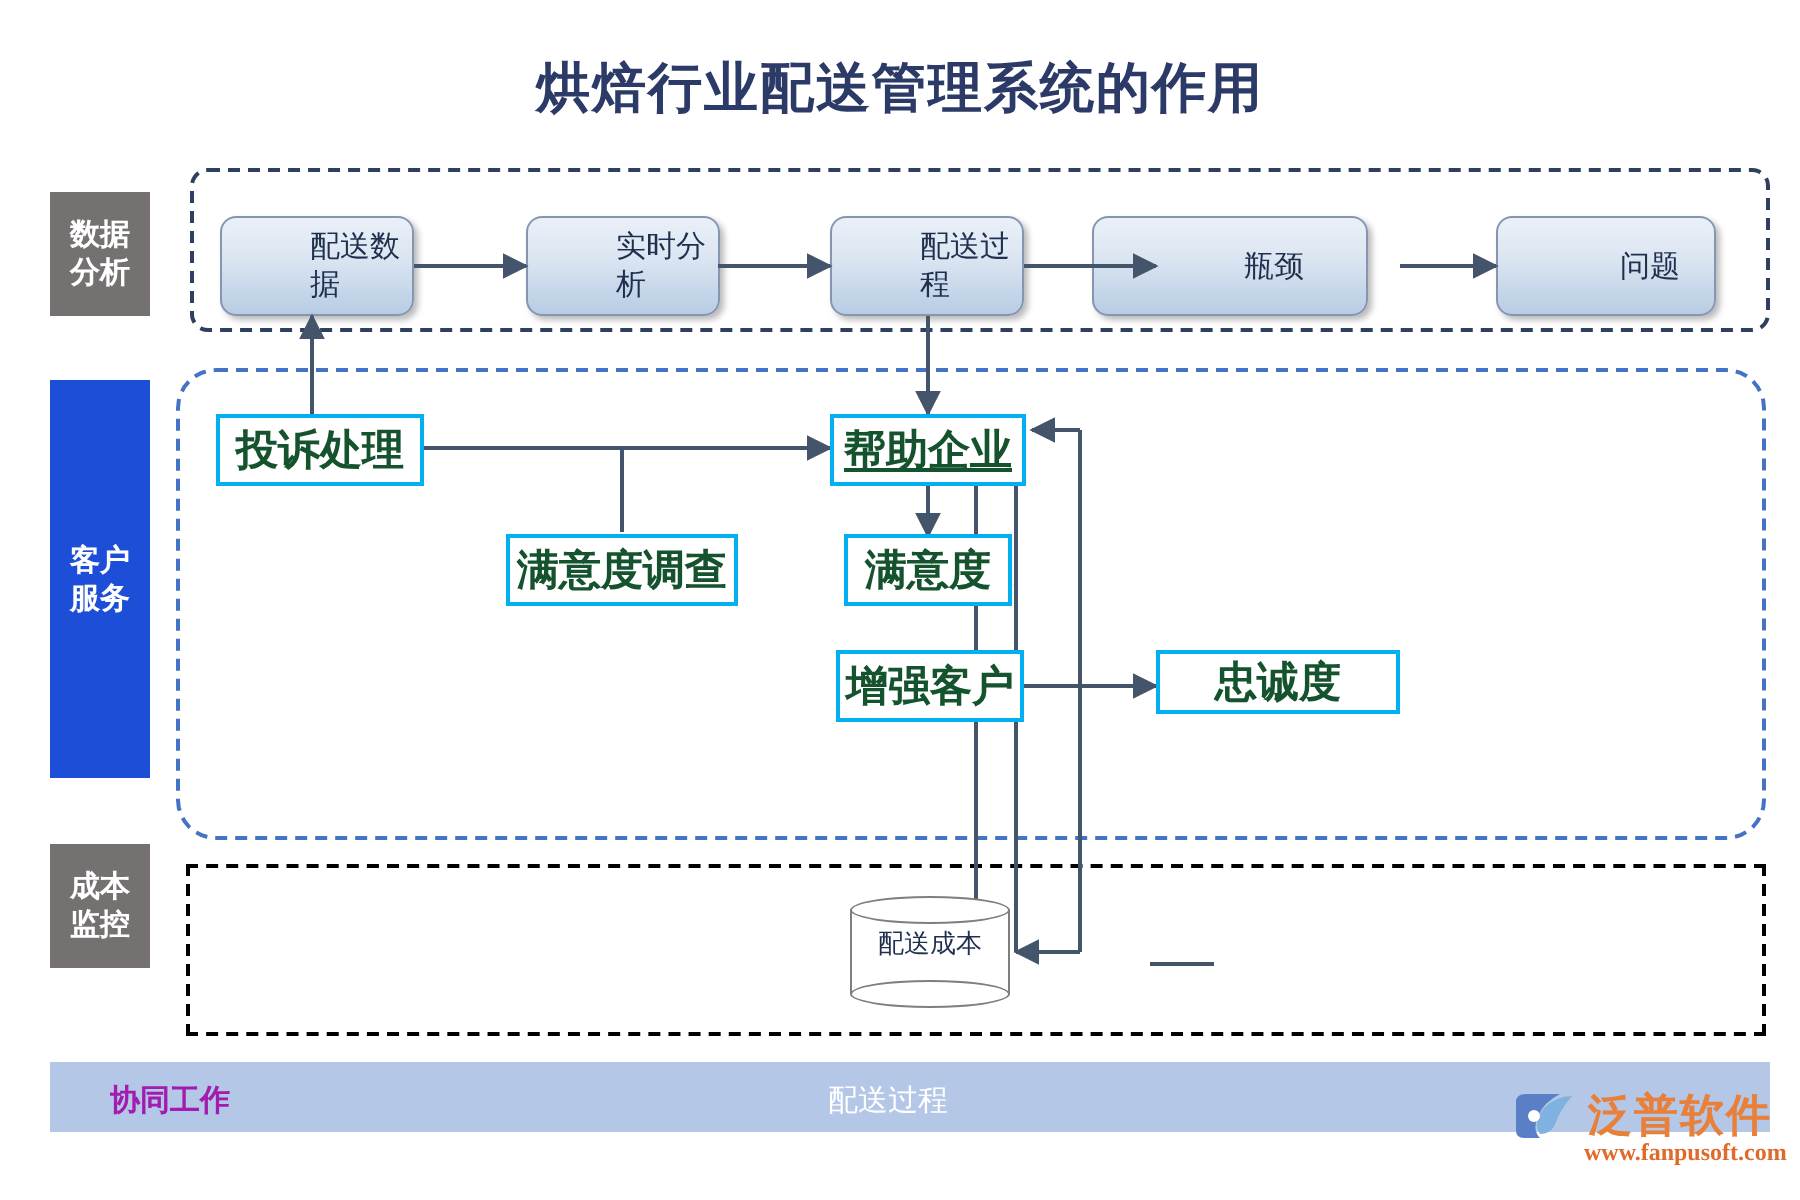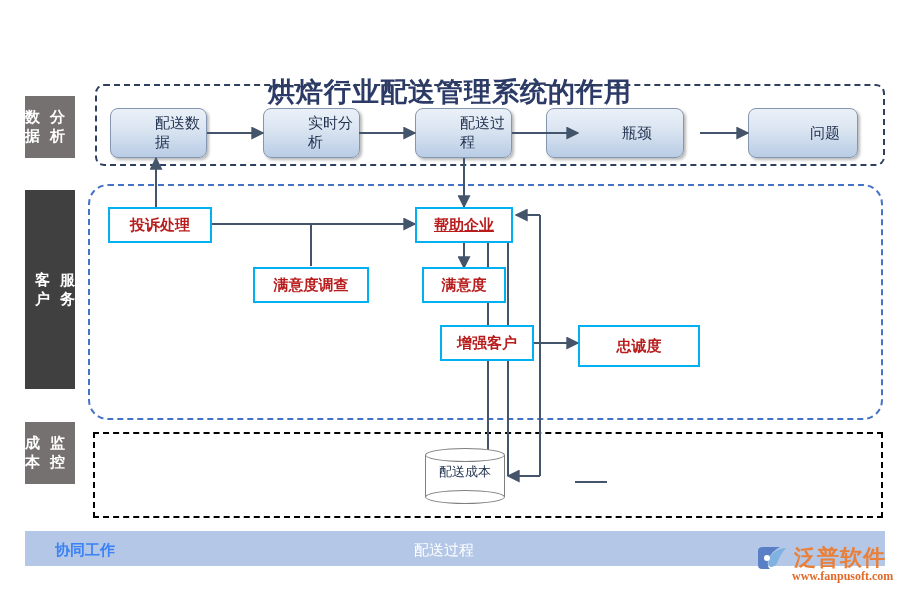--- a/index.html
+++ b/index.html
@@ -12,34 +12,33 @@
   #canvas{position:absolute;left:0;top:0;width:900px;height:600px;}
 
   
   #title{
     position:absolute;left:0;top:26px;width:900px;
     text-align:center;
     font-size:27px;font-weight:bold;
     color:#2b3a66;
     letter-spacing:1px;
     font-family:"DejaVu Sans","Liberation Sans",sans-serif;
-    margin-top:48px;
   }
 
   
   .side-chip{
     position:absolute;
-    display:flex;flex-direction:row;
+    display:flex;flex-direction:column;
     align-items:center;justify-content:center;
     color:#ffffff;font-weight:bold;
     font-size:15px;line-height:1.25;
     font-family:"DejaVu Sans","Liberation Sans",sans-serif;
   }
   .chip-gray{background:#767171;}
-  .chip-blue{background:#404040;text-align:right;}
+  .chip-blue{background:#1d4ed8;text-align:right;}
 
   
   .sect{position:absolute;box-sizing:border-box;}
   #sect-data{
     left:95px;top:84px;width:790px;height:82px;
     border:2px dashed #2f3f5f;
     border-radius:9px;
   }
   #sect-cs{
     left:88px;top:184px;width:795px;height:236px;
@@ -64,21 +63,21 @@
     font-family:Liberation Sans, sans-serif;
     padding-left:44px;
   }
 
   
   .cbox{
     position:absolute;box-sizing:border-box;
     background:#ffffff;
     border:2.5px solid #00b0f0;
     display:flex;align-items:center;justify-content:center;
-    color:#b91c1c;font-size:15px;font-weight:bold;
+    color:#14532d;font-size:21px;font-weight:bold;
     font-family:"DejaVu Sans","Liberation Sans",sans-serif;
     z-index:4;
   }
   .cbox.underline{text-decoration:underline;}
 
   
   #cyl{position:absolute;left:425px;top:448px;width:80px;height:56px;z-index:4;}
   #cyl .cyl-body{
     position:absolute;left:0;top:7px;width:80px;height:42px;
     background:#ffffff;border-left:1.5px solid #7f7f7f;border-right:1.5px solid #7f7f7f;
@@ -101,21 +100,21 @@
     font-family:"DejaVu Sans","Liberation Sans",sans-serif;
   }
 
   
   #bottombar{
     position:absolute;left:25px;top:531px;width:860px;height:35px;
     background:#b4c7e7;
   }
   #bb-left{
     position:absolute;left:55px;top:541px;
-    font-size:15px;font-weight:bold;color:#3b82f6;
+    font-size:15px;font-weight:bold;color:#a21caf;
     font-family:"DejaVu Sans","Liberation Sans",sans-serif;
   }
   #bb-mid{
     position:absolute;left:414px;top:541px;
     font-size:15px;color:#ffffff;
     font-family:"DejaVu Sans","Liberation Sans",sans-serif;
   }
 
   
   #logo{position:absolute;left:756px;top:543px;width:140px;height:44px;}
@@ -214,22 +213,22 @@
   <div class="pbox" style="left:110px;top:108px;width:97px;height:50px;">配送数据</div>
   <div class="pbox" style="left:415px;top:108px;width:97px;height:50px;">配送过程</div>
   <div class="pbox" style="left:263px;top:108px;width:97px;height:50px;">实时分析</div>
   <div class="pbox" style="left:546px;top:108px;width:138px;height:50px;">瓶颈</div>
   <div class="pbox" style="left:748px;top:108px;width:110px;height:50px;text-align:right;">问题</div>
 
   <div class="cbox" style="left:108px;top:207px;width:104px;height:36px;">投诉处理</div>
   <div class="cbox underline" style="left:415px;top:207px;width:98px;height:36px;text-align:right;">帮助企业</div>
   <div class="cbox" style="left:422px;top:267px;width:84px;height:36px;">满意度</div>
   <div class="cbox" style="left:253px;top:267px;width:116px;height:36px;">满意度调查</div>
-  <div class="cbox" style="left:418px;top:325px;width:94px;height:36px;margin-left:22px;">增强客户</div>
-  <div class="cbox" style="left:578px;top:325px;width:122px;height:42px;">忠诚度</div>
+  <div class="cbox" style="left:418px;top:325px;width:94px;height:36px;">增强客户</div>
+  <div class="cbox" style="left:578px;top:325px;width:122px;height:32px;">忠诚度</div>
 
   <div id="cyl">
     <div class="cyl-body"></div>
     <div class="cyl-bot"></div>
     <div class="cyl-top"></div>
     <div class="cyl-label">配送成本</div>
   </div>
 
   <div id="watermark">
     <span>泛普软件</span>

